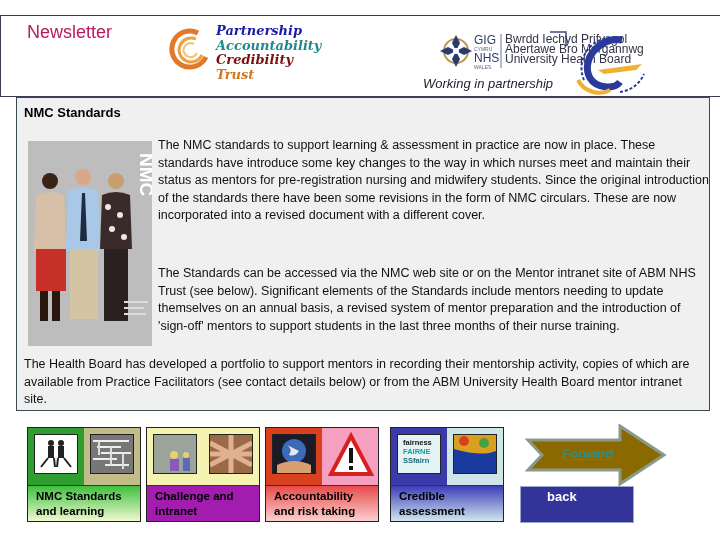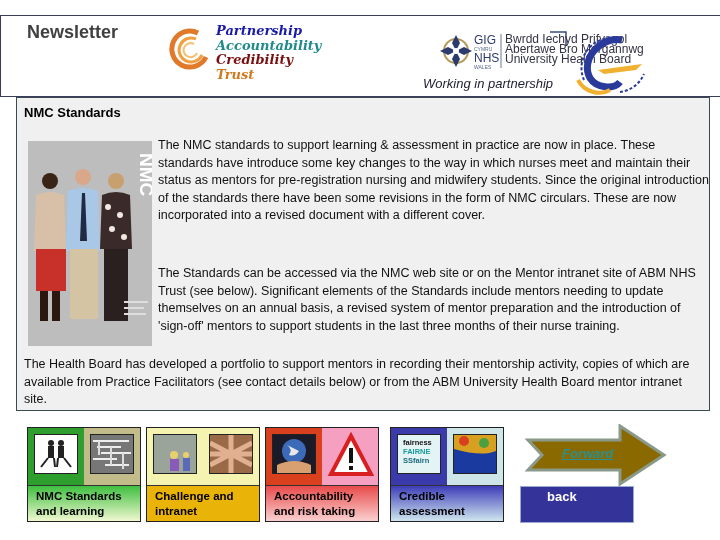--- a/index.html
+++ b/index.html
@@ -2,21 +2,21 @@
 <html><head>
 <meta charset="utf-8">
 <style>
   html, body { margin:0; padding:0; }
   body { width:720px; height:540px; background:#ffffff; position:relative; overflow:hidden; font-family:"Liberation Sans", sans-serif; }
   .abs { position:absolute; }
 
   
   .header { left:0; top:15px; width:720px; height:80px; border-top:1px solid #3b3b5c; border-bottom:1px solid #3b3b5c; }
   .header-left-border { left:0; top:15px; width:1px; height:81px; background:#3b3b5c; }
-  .newsletter-title { left:27px; top:22px; font-size:18px; font-weight:bold; color:#404040; }
+  .newsletter-title { left:27px; top:22px; font-size:18px; font-weight:normal; color:#be185d; }
   .swirl { left:168px; top:27px; width:44px; height:44px; }
   .values { left:216px; top:24px; font-family:"DejaVu Serif", serif; font-style:italic; font-weight:bold; font-size:13px; line-height:14.5px; }
   .values div { white-space:nowrap; }
   .nhs-logo { left:440px; top:30px; width:130px; height:44px; }
   .nhs-text-block { left:466px; top:34px; font-size:12px; line-height:10px; color:#334; }
   .working { left:423px; top:76px; font-size:13px; font-style:italic; color:#223; white-space:nowrap; }
   .uni-logo { left:570px; top:30px; width:80px; height:72px; }
 
   
   .content { left:16px; top:97px; width:692px; height:312px; background:#f0f0f0; border:1px solid #3a4a50; }
@@ -166,21 +166,21 @@
     </div>
     <div class="pic-cell" style="background:#f4f4b0;">
       <div class="thumb" style="background:#a06840;">
         <svg width="42" height="38" viewBox="0 0 42 38">
             <rect width="42" height="38" fill="#9a6a48"></rect>
             <path d="M0 8 L42 30 M0 30 L42 8 M21 0 L21 38 M0 19 L42 19" stroke="#e0b090" stroke-width="5"></path>
           </svg>
       </div>
     </div>
   </div>
-  <div class="label" style="background:#eab308; font-weight:bold;">
+  <div class="label" style="background:#a21caf; font-weight:bold;">
     <div>Challenge and</div>
     <div>intranet</div>
   </div>
 </div>
 
 <div class="abs tile" style="left:265px;">
   <div class="pics">
     <div class="pic-cell" style="background:#d8401e;">
       <div class="thumb" style="background:#2a2a3a;">
         <svg width="42" height="38" viewBox="0 0 42 38">

